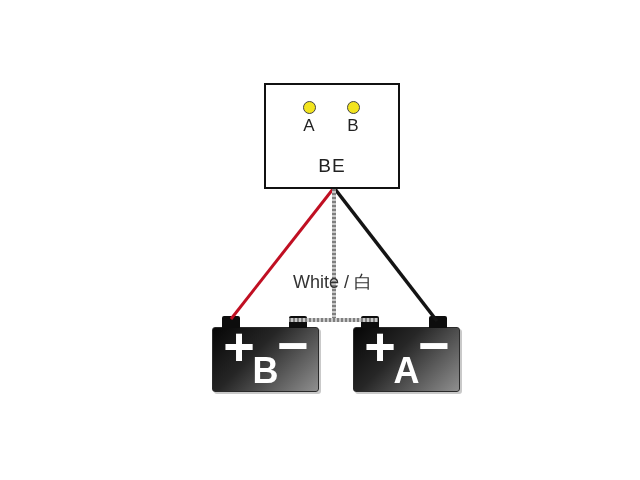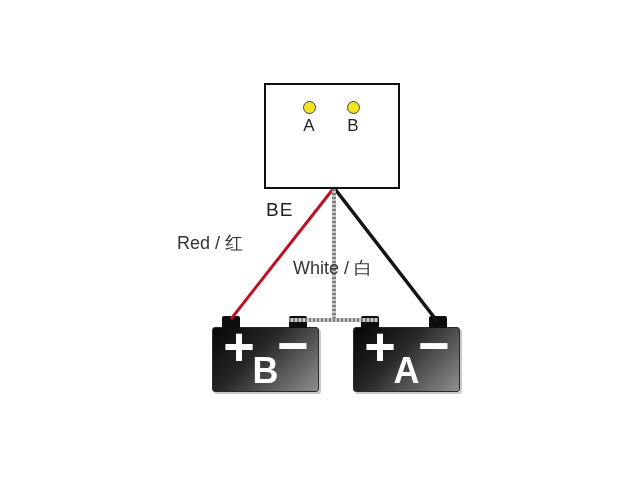--- a/index.html
+++ b/index.html
@@ -18,29 +18,29 @@
   }
   .led-a{left:37px;}
   .led-b{left:81px;}
   .led-label{
     position:absolute;top:31px;width:30px;text-align:center;
     font-size:17px;color:#222;
   }
   .led-label-a{left:28px;}
   .led-label-b{left:72px;}
   .be-label{
-    position:absolute;left:0;right:0;top:70px;text-align:left;
-    font-size:19px;color:#222;letter-spacing:1px;margin-top:44px;
+    position:absolute;left:0;right:0;top:70px;text-align:center;
+    font-size:19px;color:#222;letter-spacing:1px;
   }
   
   #wires{position:absolute;left:0;top:0;z-index:2;pointer-events:none;}
   
   .wire-label{position:absolute;font-size:18px;color:#333;z-index:4;white-space:nowrap;}
   .lbl-red{left:177px;top:231px;}
-  .lbl-white{left:293px;top:256px;}
+  .lbl-white{left:293px;top:270px;}
   .lbl-black{left:386px;top:230px;}
   
   .battery{
     position:absolute;top:327px;width:105px;height:63px;
     background:linear-gradient(135deg,#060606 0%,#262626 40%,#8f8f8f 100%);
     border:1px solid #2a2a2a;border-radius:3px;
     box-shadow:2px 2px 0 #c9c9c9;z-index:1;
   }
   .battery-b{left:212px;}
   .battery-a{left:353px;}
@@ -96,16 +96,15 @@
   </svg>
 
   <div class="be-box">
     <div class="led led-a" style="background: rgb(242, 228, 30);"></div>
     <div class="led led-b" style="background: rgb(242, 228, 30);"></div>
     <div class="led-label led-label-a">A</div>
     <div class="led-label led-label-b">B</div>
     <div class="be-label">BE</div>
   </div>
 
-  <div class="wire-label lbl-red">Red / 红</div>
   <div class="wire-label lbl-white">White / 白</div>
 
 </div>
 
 </body></html>

